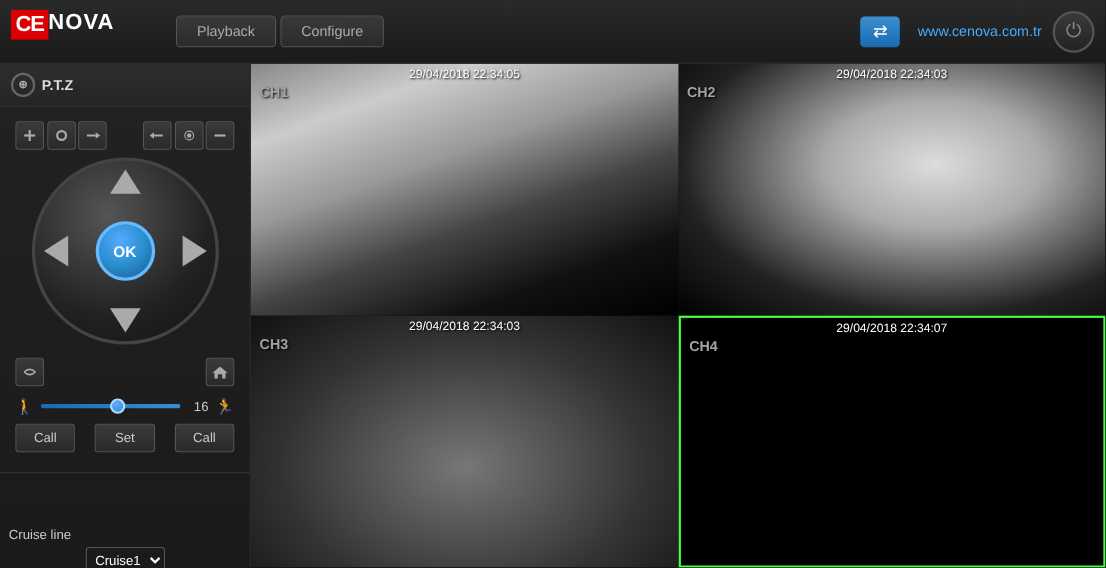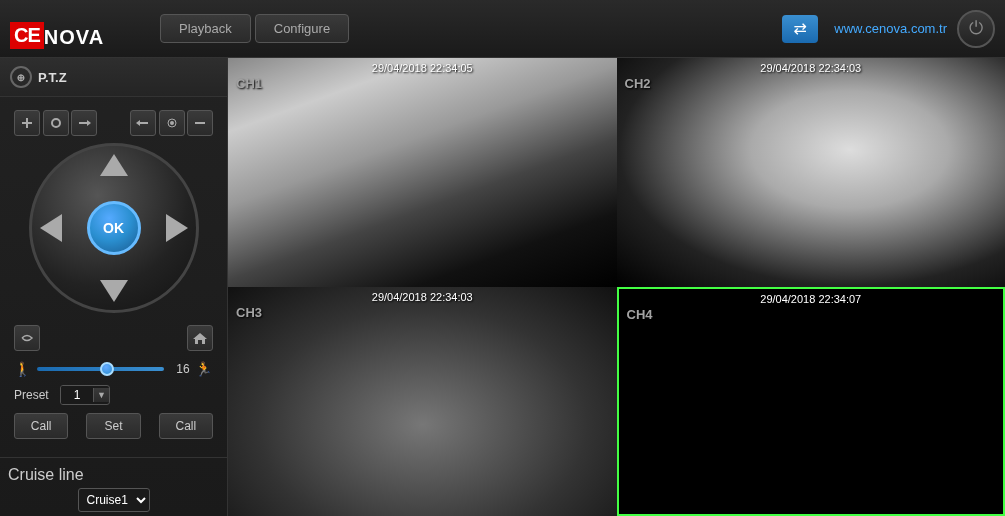--- a/index.html
+++ b/index.html
@@ -19,21 +19,21 @@
       background: linear-gradient(to bottom, #2a2a2a, #1a1a1a);
       display: flex;
       align-items: center;
       padding: 0 10px;
       border-bottom: 1px solid #333;
     }
     .logo {
       width: 110px;
       height: 40px;
       display: flex;
-      align-items: flex-end;
+      align-items: flex-start;
       margin-right: 20px;
     }
     .logo-ce {
       background: #d00;
       color: #fff;
       font-weight: bold;
       font-size: 20px;
       padding: 2px 4px;
       letter-spacing: -1px;
     }
@@ -338,23 +338,24 @@
       height: 1px;
       background: #333;
       margin: 4px 0;
     }
 
     
     .cruise-section {
       padding: 4px 8px;
     }
     .cruise-label {
-      font-size: 16px;
+      font-size: 12px;
       color: #ccc;
       margin-bottom: 4px;
+      margin-top: 41px;
     }
     .cruise-row {
       display: flex;
       align-items: center;
       gap: 6px;
       flex-direction: column;
     }
     .cruise-select {
       flex: 1;
       background: #1a1a1a;
@@ -538,27 +539,20 @@
 
       <div class="speed-row">
         <span class="speed-icon">🚶</span>
         <div class="slider-track">
           <div class="slider-thumb"></div>
         </div>
         <span class="speed-value">16</span>
         <span class="speed-icon">🏃</span>
       </div>
 
-      <div class="preset-row">
-        <span class="preset-label">Preset</span>
-        <div class="preset-input-wrap">
-          <input type="text" class="preset-input" value="1" style="">
-          <div class="preset-arrow">▼</div>
-        </div>
-      </div>
 
       <div class="preset-btns">
         <div class="preset-btn">Call</div>
         <div class="preset-btn">Set</div>
         <div class="preset-btn">Call</div>
       </div>
 
     </div>
 
     <div class="sidebar-divider"></div>

